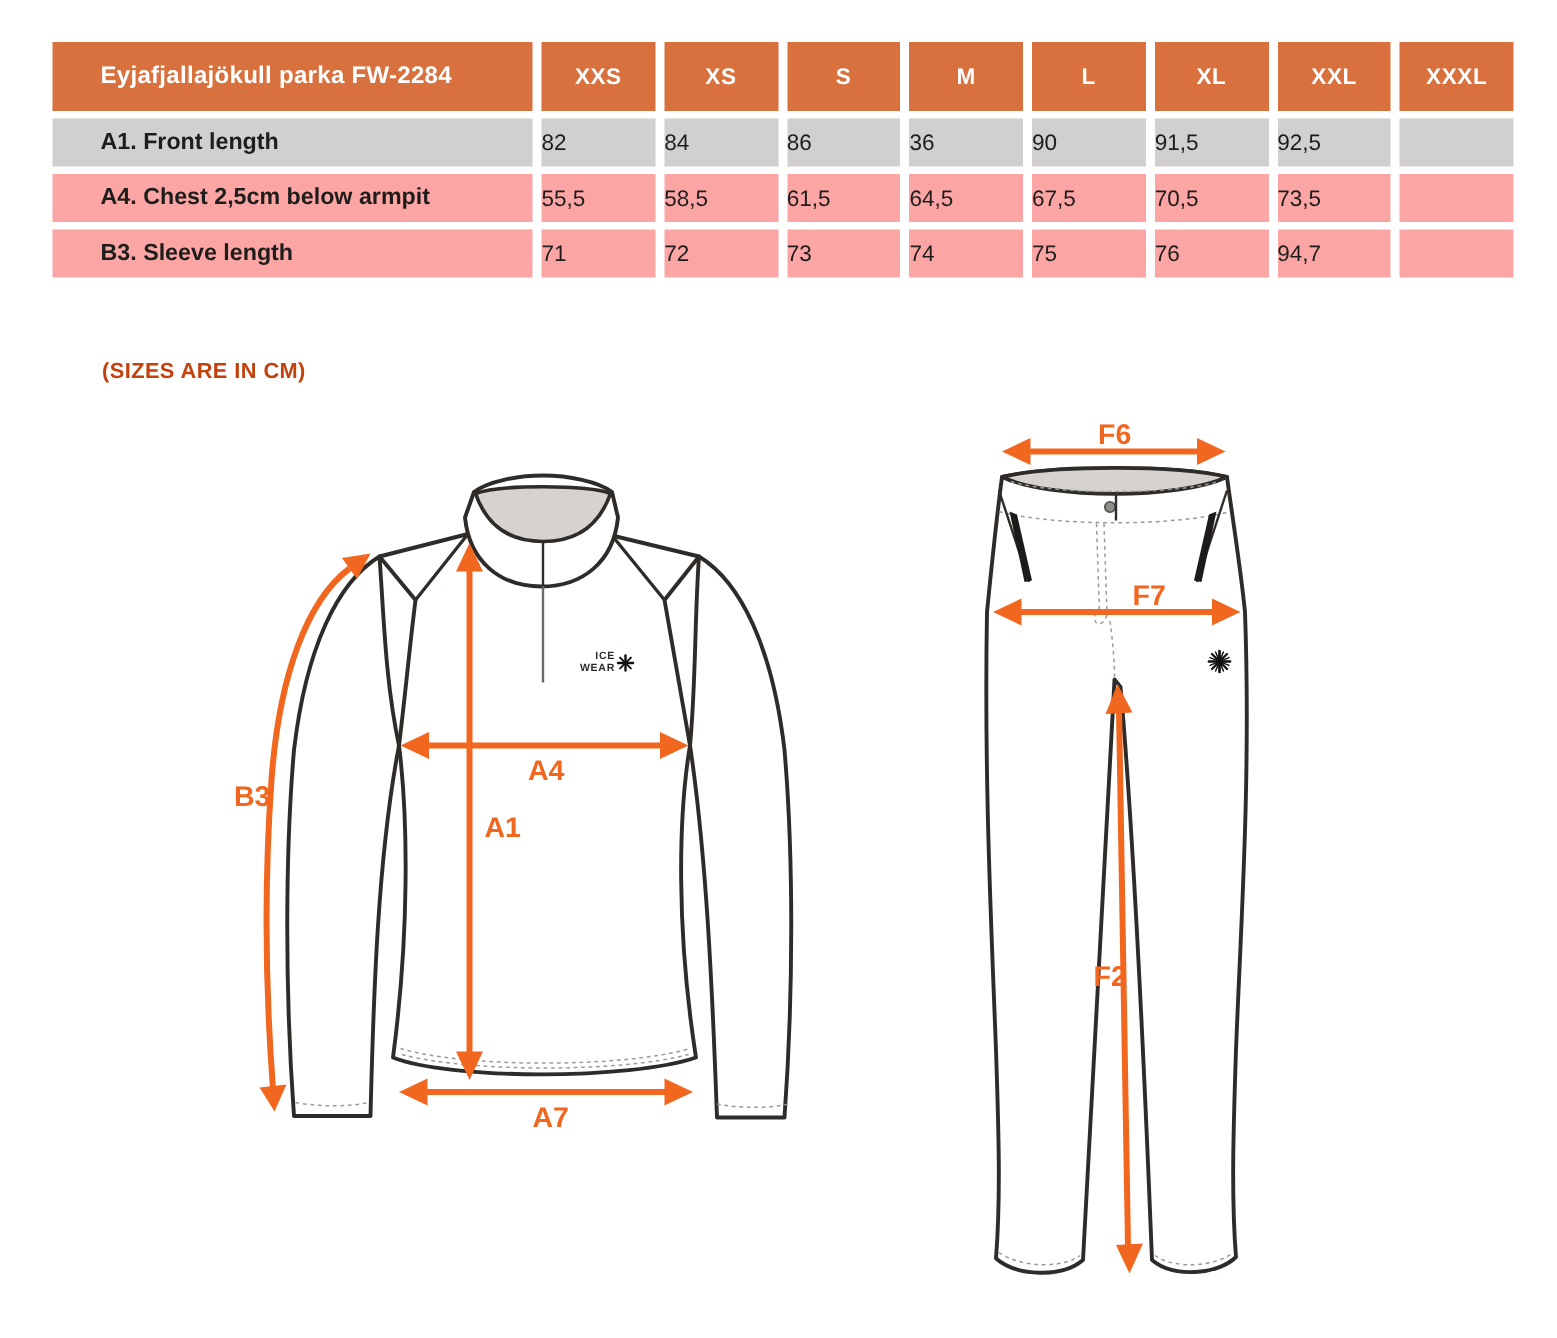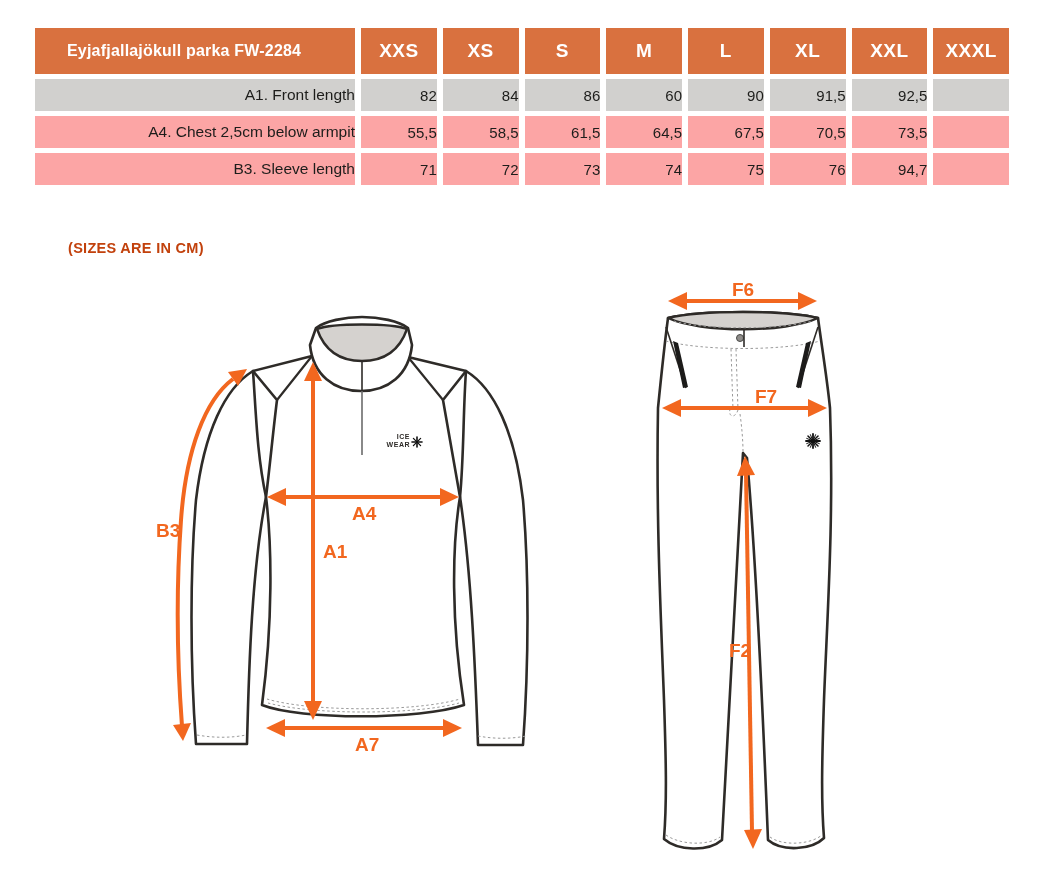--- a/index.html
+++ b/index.html
@@ -4,25 +4,25 @@
 <style>
   html,body{margin:0;padding:0;background:#ffffff;}
   #canvas{position:relative;width:1038px;height:892px;background:#ffffff;overflow:hidden;
           font-family:"Liberation Sans",sans-serif;}
 
   
   table.size-chart{position:absolute;left:29px;top:23px;width:986px;
       border-collapse:separate;border-spacing:6px 5px;table-layout:fixed;}
   table.size-chart col.c-label{width:320px;}
   table.size-chart th,table.size-chart td{padding:0;vertical-align:middle;}
-  th.hdr{background:#D9713F;color:#ffffff;height:46px;font-size:19px;font-weight:bold;
+  th.hdr{background:#D9713F;color:#ffffff;height:46px;font-size:15px;font-weight:bold;
       letter-spacing:.4px;}
   th.hdr.title{text-align:left;padding-left:32px;font-size:16px;letter-spacing:.2px;}
-  tr.row td{height:32px;font-size:15px;color:#1d1d1b;text-align:right;}
-  tr.row td.lbl{text-align:right;padding-left:50px;font-size:15.5px;}
+  tr.row td{height:32px;font-size:15px;color:#1d1d1b;text-align:left;}
+  tr.row td.lbl{text-align:left;padding-left:32px;font-size:15.5px;font-weight:bold;}
   tr.row-dark td{background:#D1D0CE;}
   tr.row-light td{background:#fca5a5;margin-left:20px;}
 
   
   .sizes-note{position:absolute;left:68px;top:240px;color:#c2410c;font-size:14.5px;
       font-weight:600;letter-spacing:.3px;}
 
   
   svg#diagram{position:absolute;left:0;top:270px;}
   .outline{fill:#ffffff;stroke:#2E2B28;stroke-width:2.6;stroke-linejoin:round;stroke-linecap:round;}
@@ -63,21 +63,21 @@
       <th class="hdr">L</th>
       <th class="hdr">XL</th>
       <th class="hdr">XXL</th>
       <th class="hdr">XXXL</th>
     </tr>
     <tr class="row row-dark">
       <td class="lbl">A1. Front length</td>
       <td>82</td>
       <td>84</td>
       <td>86</td>
-      <td>60</td>
+      <td>36</td>
       <td>90</td>
       <td>91,5</td>
       <td>92,5</td>
       <td></td>
     </tr>
     <tr class="row row-light">
       <td class="lbl">A4. Chest 2,5cm below armpit</td>
       <td>55,5</td>
       <td>58,5</td>
       <td>61,5</td>

